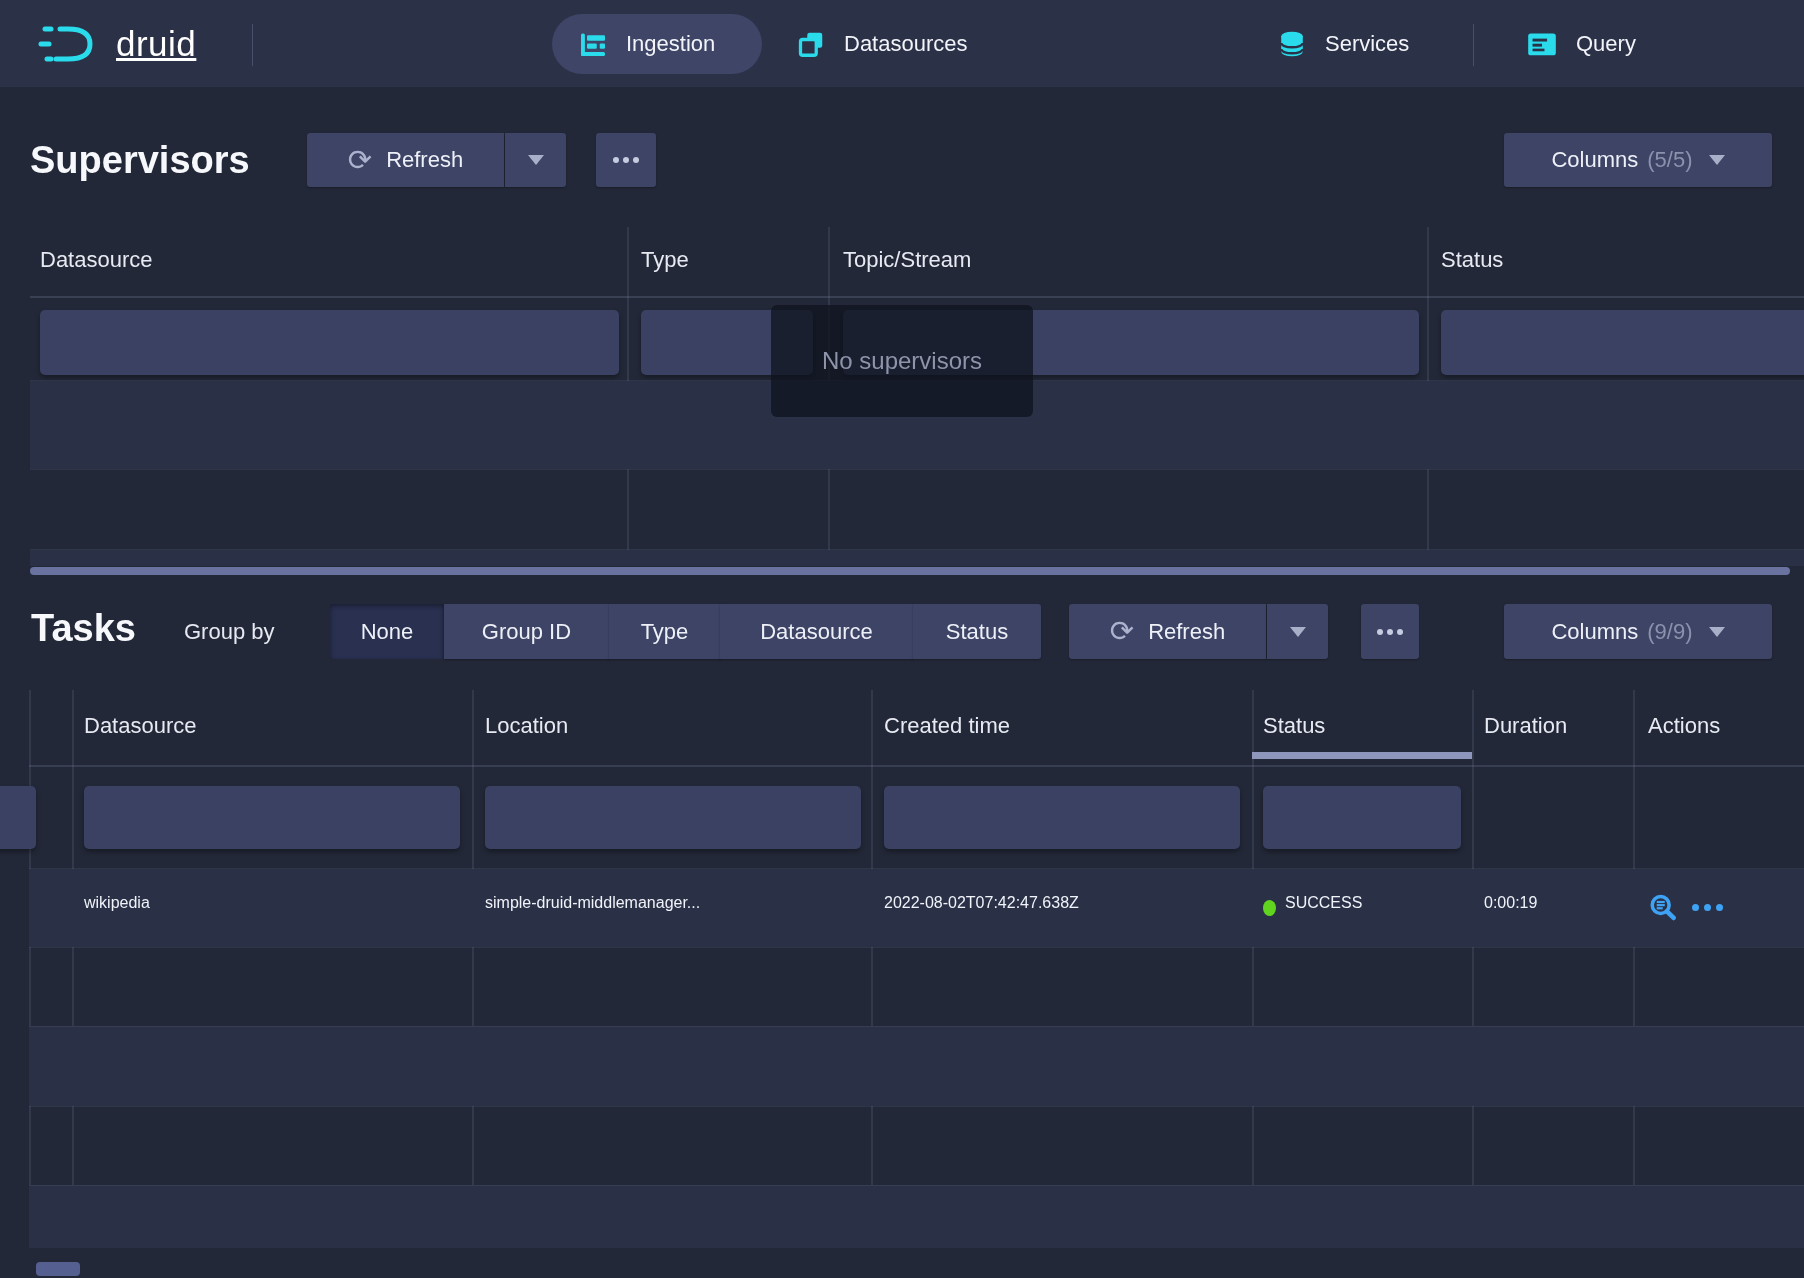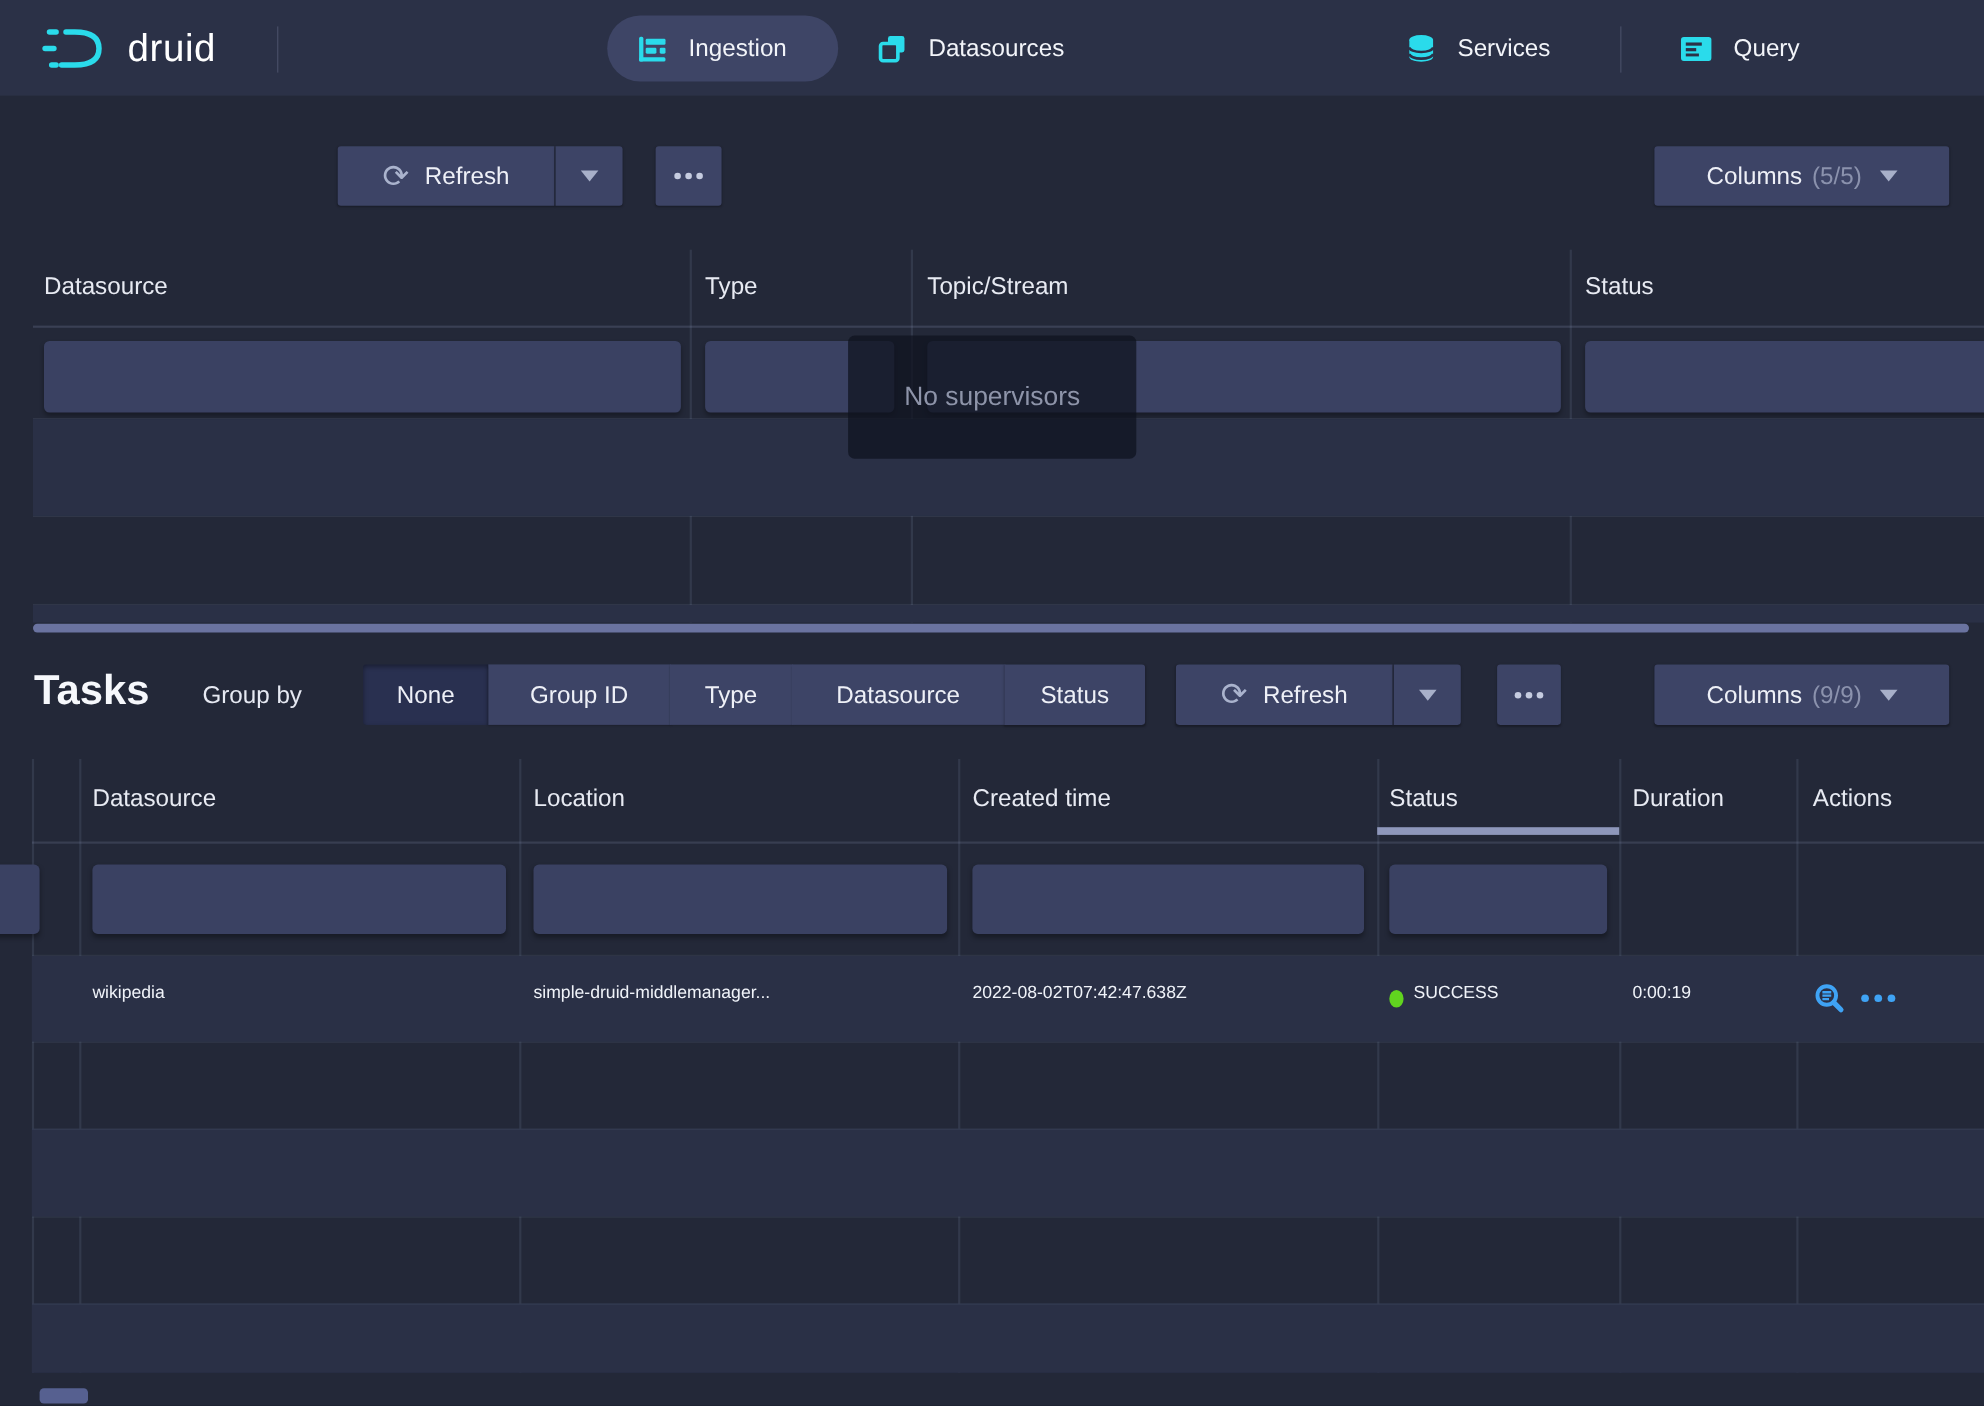--- a/index.html
+++ b/index.html
@@ -3,21 +3,21 @@
 <meta charset="utf-8">
 <style>
   html,body{margin:0;padding:0;background:#1a1f2c;}
   #screen{position:relative;width:1804px;height:1278px;background:#232838;overflow:hidden;
           font-family:"Liberation Sans","DejaVu Sans",sans-serif;color:#eef1f7;}
   .abs{position:absolute;}
 
   
   .navbar{position:absolute;left:0;top:0;width:1804px;height:87px;background:#2b3147;}
   .brand{position:absolute;left:36px;top:0;height:87px;display:flex;align-items:center;gap:14px;cursor:pointer;}
-  .brand-text{font-size:35px;color:#ffffff;letter-spacing:.5px;}
+  .brand-text{font-size:35px;color:#ffffff;letter-spacing:.5px;text-decoration:underline;}
   .nav-vdiv{position:absolute;top:24px;height:42px;width:1px;background:#4a5069;}
   .nav-item{position:absolute;top:0;height:87px;display:flex;align-items:center;gap:18px;
             font-size:22px;color:#f2f4f9;cursor:pointer;z-index:2;}
   .nav-pill{position:absolute;left:552px;top:14px;width:210px;height:60px;background:#3e4566;border-radius:30px;z-index:1;}
 
   
   .btn{position:absolute;background:#3d4466;border-radius:3px;display:flex;align-items:center;
        justify-content:center;font-size:22px;color:#eef0f7;cursor:pointer;box-shadow:0 1px 2px rgba(0,0,0,.3);}
   .btn .muted{color:#8b92ad;margin-left:9px;}
   .caret{width:0;height:0;border-left:8px solid transparent;border-right:8px solid transparent;
@@ -111,20 +111,21 @@
       <svg width="32" height="30" viewBox="0 0 22 20">
         <rect x="1.5" y="2.8" width="19" height="15" rx="1.8" fill="#2adbeb"></rect>
         <rect x="4.5" y="6.3" width="10" height="2" fill="#2b3147"></rect>
         <rect x="4.5" y="9.8" width="6.5" height="2" fill="#2b3147"></rect>
         <rect x="4.5" y="13.2" width="8.2" height="1.8" fill="#2b3147"></rect>
       </svg>
       <span>Query</span>
     </div>
   </header>
 
+  <div class="section-title" style="left:30px;top:139px;">Supervisors</div>
 
   <div class="btn" style="left:307px;top:133px;width:197px;height:54px;border-radius:3px 0 0 3px;">
     <span class="refresh-glyph">⟳</span>
     <span>Refresh</span>
   </div>
   <div class="btn" style="left:505px;top:133px;width:61px;height:54px;border-radius:0 3px 3px 0;">
     <span class="caret"></span>
   </div>
   <div class="btn" style="left:596px;top:133px;width:60px;height:54px;">
     <span class="dots">

